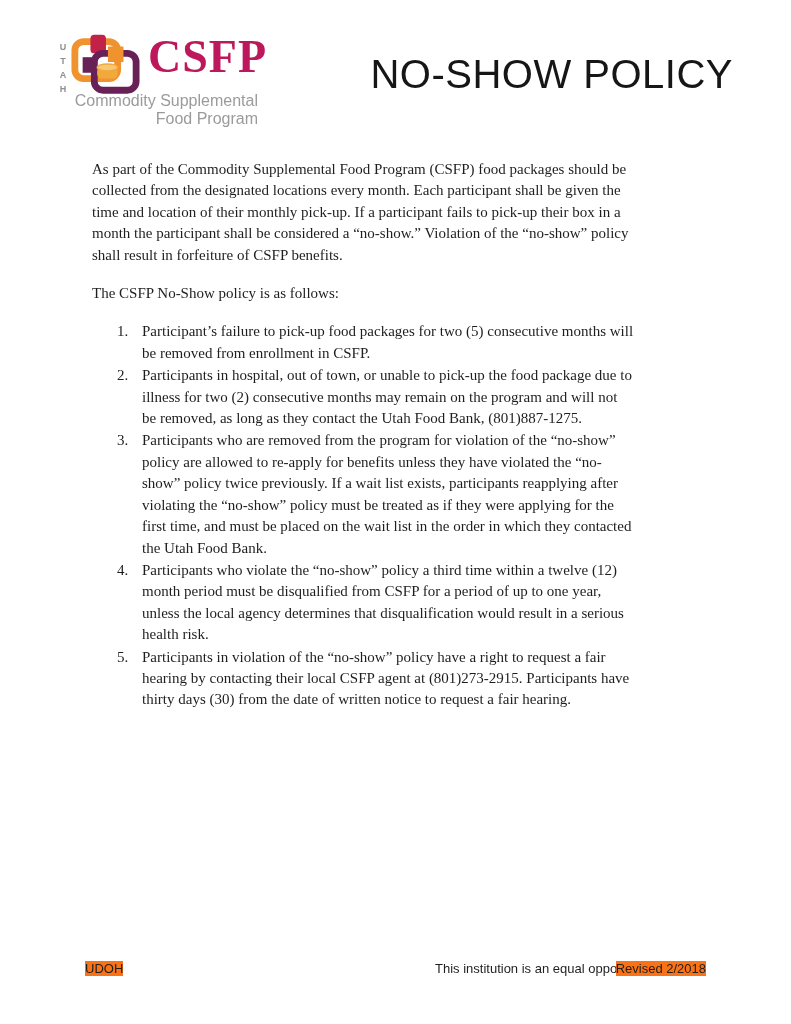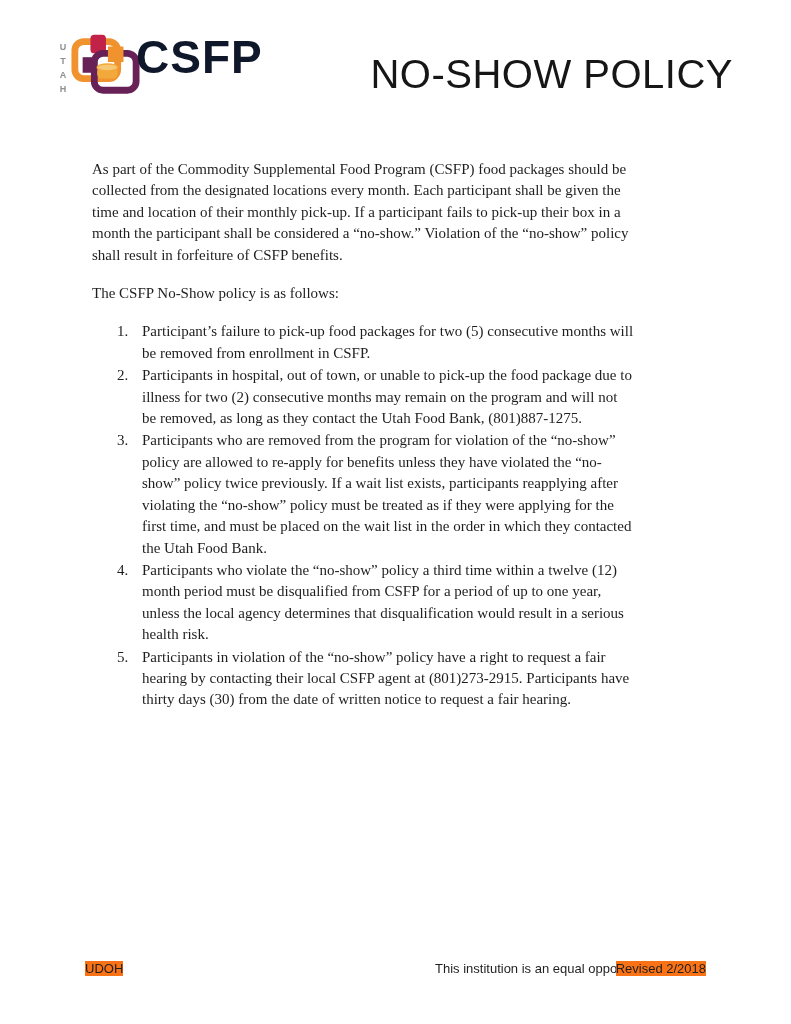--- a/index.html
+++ b/index.html
@@ -19,24 +19,24 @@
   .logo-block { position: absolute; left: 56px; top: 28px; width: 206px; height: 104px; }
   .utah-vertical {
     position: absolute; left: 2px; top: 14px;
     writing-mode: vertical-lr; text-orientation: upright;
     font-family: "Liberation Sans", sans-serif;
     font-size: 9px; font-weight: bold; letter-spacing: 4px;
     color: #8e8e8e;
   }
   .logo-mark { position: absolute; left: 14px; top: 4px; width: 70px; height: 64px; }
   .logo-acronym {
-    position: absolute; left: 80px; top: 6px;
-    font-family: Liberation Sans, sans-serif;
+    position: absolute; left: 92px; top: 6px;
+    font-family: Liberation Serif, serif;
     font-size: 46px; font-weight: 600; letter-spacing: 1px;
-    color: #0f172a; line-height: 1;
+    color: #be185d; line-height: 1;
   }
   .logo-subtitle {
     position: absolute; left: 6px; top: 64px; width: 196px;
     text-align: right;
     font-family: "Liberation Sans", sans-serif;
     font-size: 16px; line-height: 18px;
     color: #9b9b9b;
   }
 
   .doc-title {
@@ -90,20 +90,24 @@
       <rect x="25" y="21" width="43" height="38" rx="9" fill="none" stroke-width="7" stroke="#672157"></rect>
 
       <rect x="39" y="14" width="16" height="16" fill="#F0932F"></rect>
 
       <rect x="28" y="35" width="21" height="12" rx="5" fill="#F2A93B"></rect>
       <ellipse cx="38.5" cy="35.5" rx="10.5" ry="3.6" stroke-width="1.5" stroke="#F2A93B" fill="#F7C873"></ellipse>
     </svg>
 
     <div class="logo-acronym">CSFP</div>
 
+    <div class="logo-subtitle">
+      <div>Commodity Supplemental</div>
+      <div>Food Program</div>
+    </div>
   </div>
 
   <h1 class="doc-title">NO-SHOW POLICY</h1>
 
   <div class="doc-body">
     <p class="prewrap" style="margin:0">As part of the Commodity Supplemental Food Program (CSFP) food packages should be
 collected from the designated locations every month. Each participant shall be given the
 time and location of their monthly pick-up. If a participant fails to pick-up their box in a
 month the participant shall be considered a “no-show.” Violation of the “no-show” policy
 shall result in forfeiture of CSFP benefits.</p>

